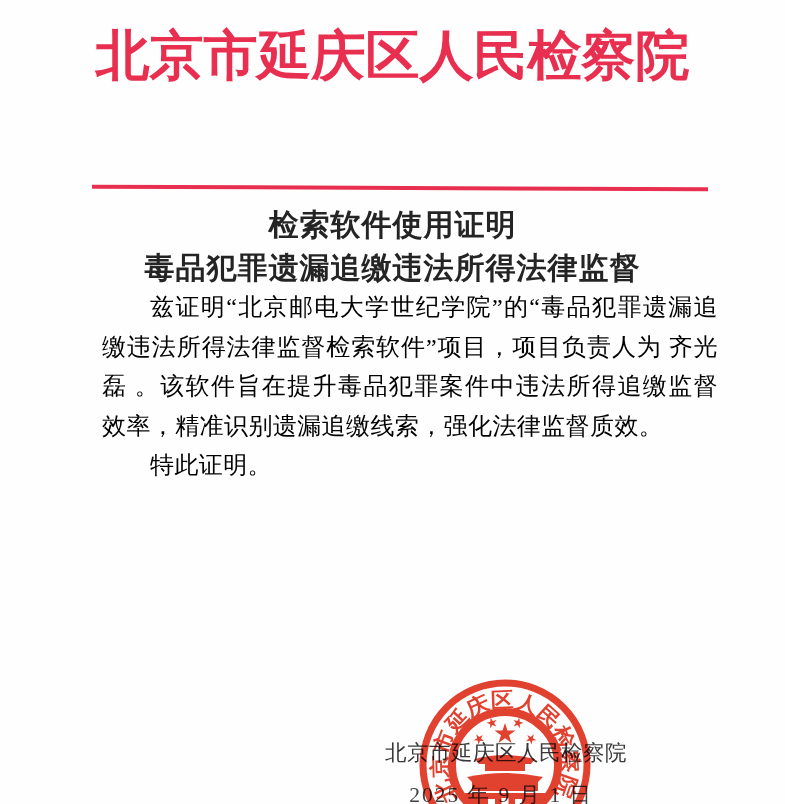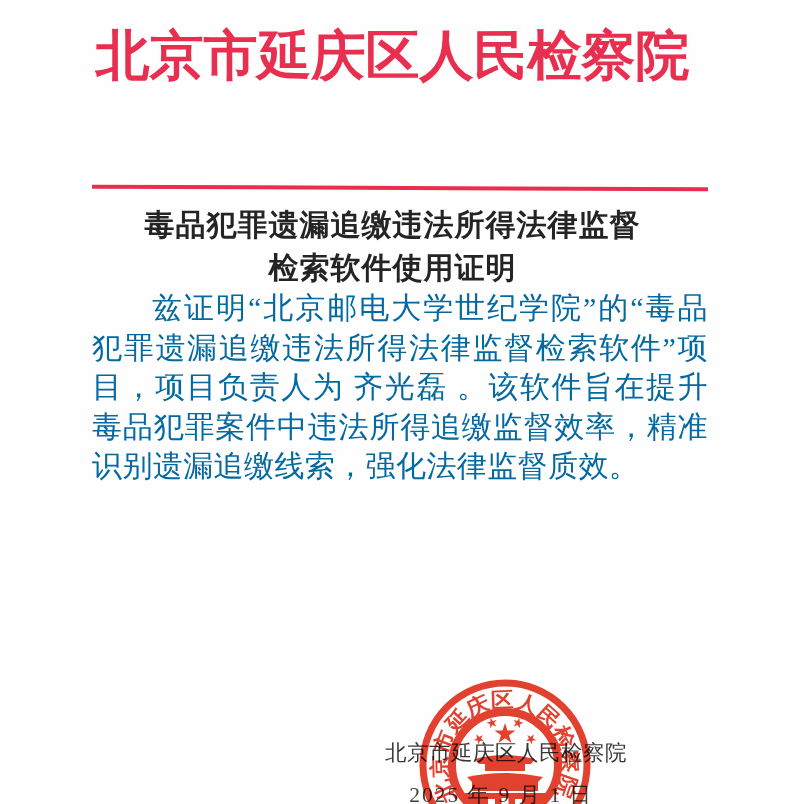--- a/index.html
+++ b/index.html
@@ -42,26 +42,26 @@
     text-align: center;
     font-weight: 700;
     font-size: 30px;
     line-height: 43px;
     letter-spacing: 1px;
     color: #242424;
   }
   .body-text {
     position: absolute;
     top: 288px;
-    left: 92px;
+    left: 102px;
     width: 616px;
-    font-size: 30px;
+    font-size: 24px;
     line-height: 39.5px;
     letter-spacing: 0.4px;
-    color: #0369a1;
+    color: #000000;
     text-align: justify;
   }
   .body-text p {
     text-indent: 2em;
     margin: 0;
   }
   .signature {
     position: absolute;
     top: 738px;
     right: 158px;
@@ -92,26 +92,27 @@
 </head>
 <body>
 
 <div class="page">
 
   <div class="letterhead">北京市延庆区人民检察院</div>
 
   <div class="red-rule"></div>
 
   <div class="doc-title">
+    <div>检索软件使用证明</div>
     <div>毒品犯罪遗漏追缴违法所得法律监督</div>
-    <div>检索软件使用证明</div>
   </div>
 
   <div class="body-text">
     <p>兹证明“北京邮电大学世纪学院”的“毒品犯罪遗漏追缴违法所得法律监督检索软件”项目，项目负责人为 齐光磊 。该软件旨在提升毒品犯罪案件中违法所得追缴监督效率，精准识别遗漏追缴线索，强化法律监督质效。</p>
+    <p>特此证明。</p>
   </div>
 
   <div class="signature">北京市延庆区人民检察院</div>
 
   <div class="date">2025 年 9 月 1 日</div>
 
   <svg class="seal" viewBox="-110 -110 220 220" xmlns="http://www.w3.org/2000/svg">
 
     <circle r="82" fill="none" stroke="#e0301d" stroke-width="7"></circle>
 

